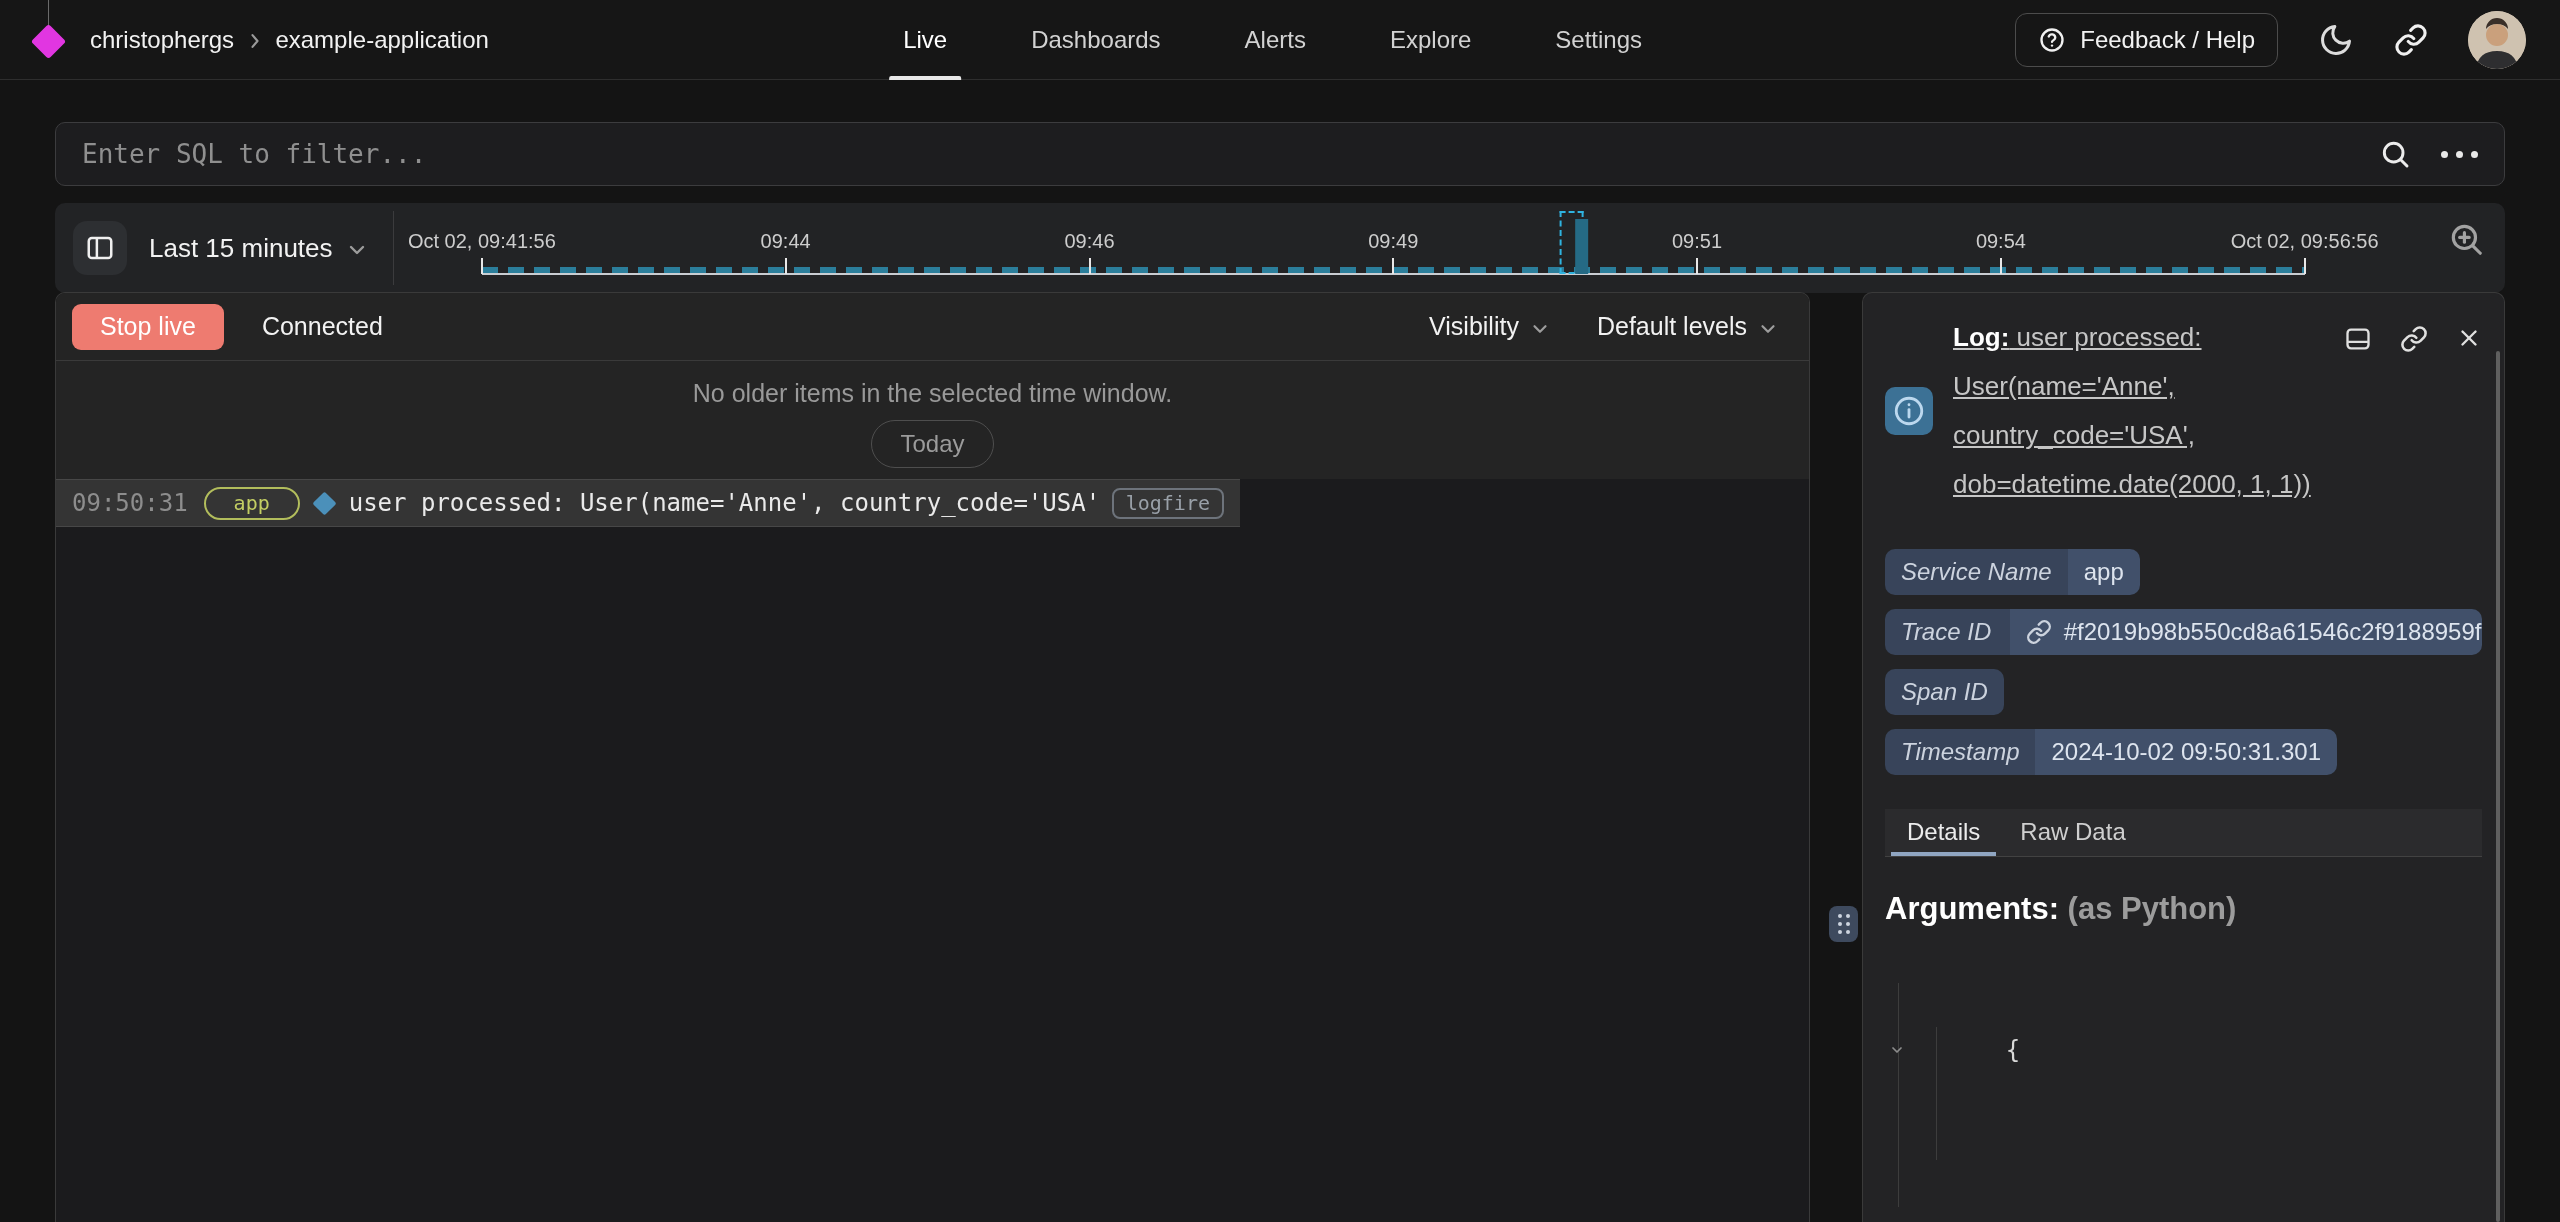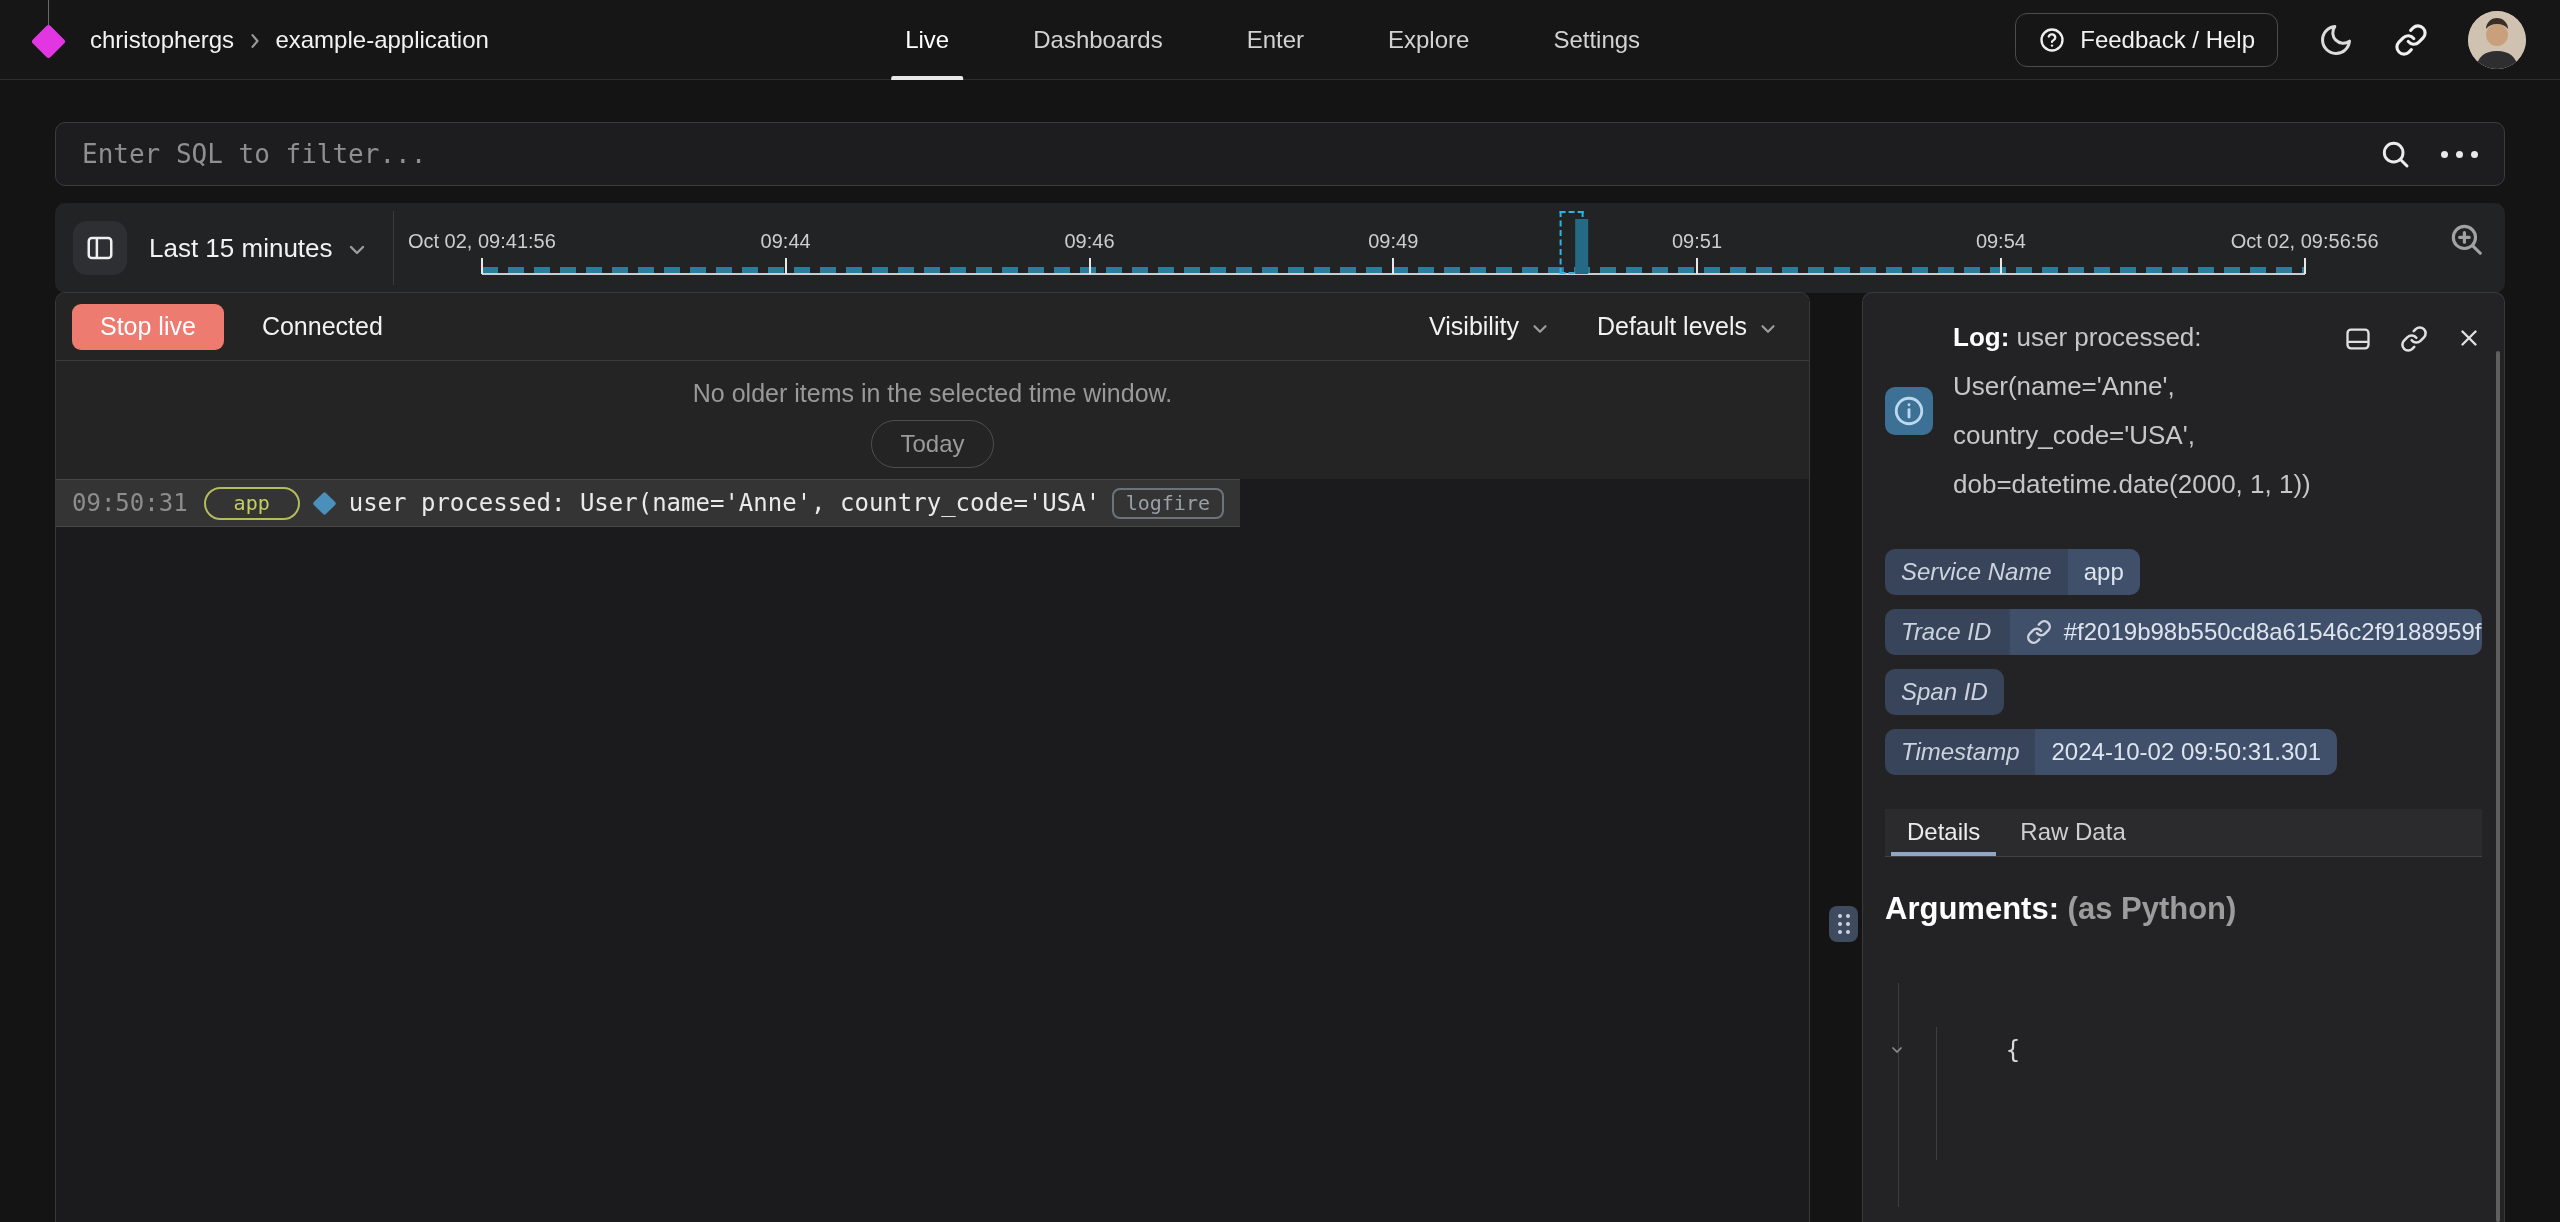--- a/index.html
+++ b/index.html
@@ -109,21 +109,21 @@
 
   
   .detail-panel {
     position:absolute; left:1862px; top:292px; width:643px; bottom:0;
     background:#232325; border:1px solid #3a3a3a; border-bottom:none; border-radius:10px 10px 0 0;
     padding:20px 22px; overflow:hidden;
   }
   .detail-scrollbar { position:absolute; right:4px; top:58px; bottom:0; width:4px; background:#5f5f5f; border-radius:2px; }
   .detail-head { display:flex; gap:20px; }
   .info-chip { flex:none; align-self:center; width:48px; height:48px; border-radius:10px; background:#3c7195; color:#bcd8ee; display:flex; align-items:center; justify-content:center; }
-  .detail-title { width:372px; font-size:26px; line-height:49px; color:#c6c6c6; }
+  .detail-title { width:372px; font-size:26px; line-height:49px; color:#c6c6c6;text-decoration:underline; }
   .detail-title b { color:#ffffff; }
   .head-actions { margin-left:auto; display:flex; gap:28px; align-items:flex-start; padding-top:12px; }
   .head-actions .icon-btn { color:#e0e0e0; }
   .fields { margin-top:40px; display:flex; flex-direction:column; align-items:flex-start; gap:14px; }
   .field-badge { display:flex; max-width:100%; border-radius:10px; overflow:hidden; font-size:24px; }
   .field-label { background:#38445a; color:#ccd3de; font-style:italic; padding:9px 16px; display:flex; align-items:center; }
   .field-label.narrow { width:128px; }
   .field-value { background:#41506a; color:#dde4ee; padding:9px 16px; display:flex; align-items:center; gap:12px; white-space:nowrap; overflow:hidden; }
   .field-badge.full { width:100%; }
   .detail-tabs { margin-top:34px; height:48px; background:#2b2b2d; border-bottom:1px solid #424242; display:flex; align-items:flex-end; gap:8px; padding:0 6px; }
@@ -161,21 +161,21 @@
   </div>
 
   <nav class="nav-tabs">
     <div class="nav-tab active">
         <span>Live</span>
       </div>
     <div class="nav-tab">
         <span>Dashboards</span>
       </div>
     <div class="nav-tab">
-        <span>Enter</span>
+        <span>Alerts</span>
       </div>
     <div class="nav-tab">
         <span>Explore</span>
       </div>
     <div class="nav-tab">
         <span>Settings</span>
       </div>
   </nav>
 
   <div class="nav-right">

